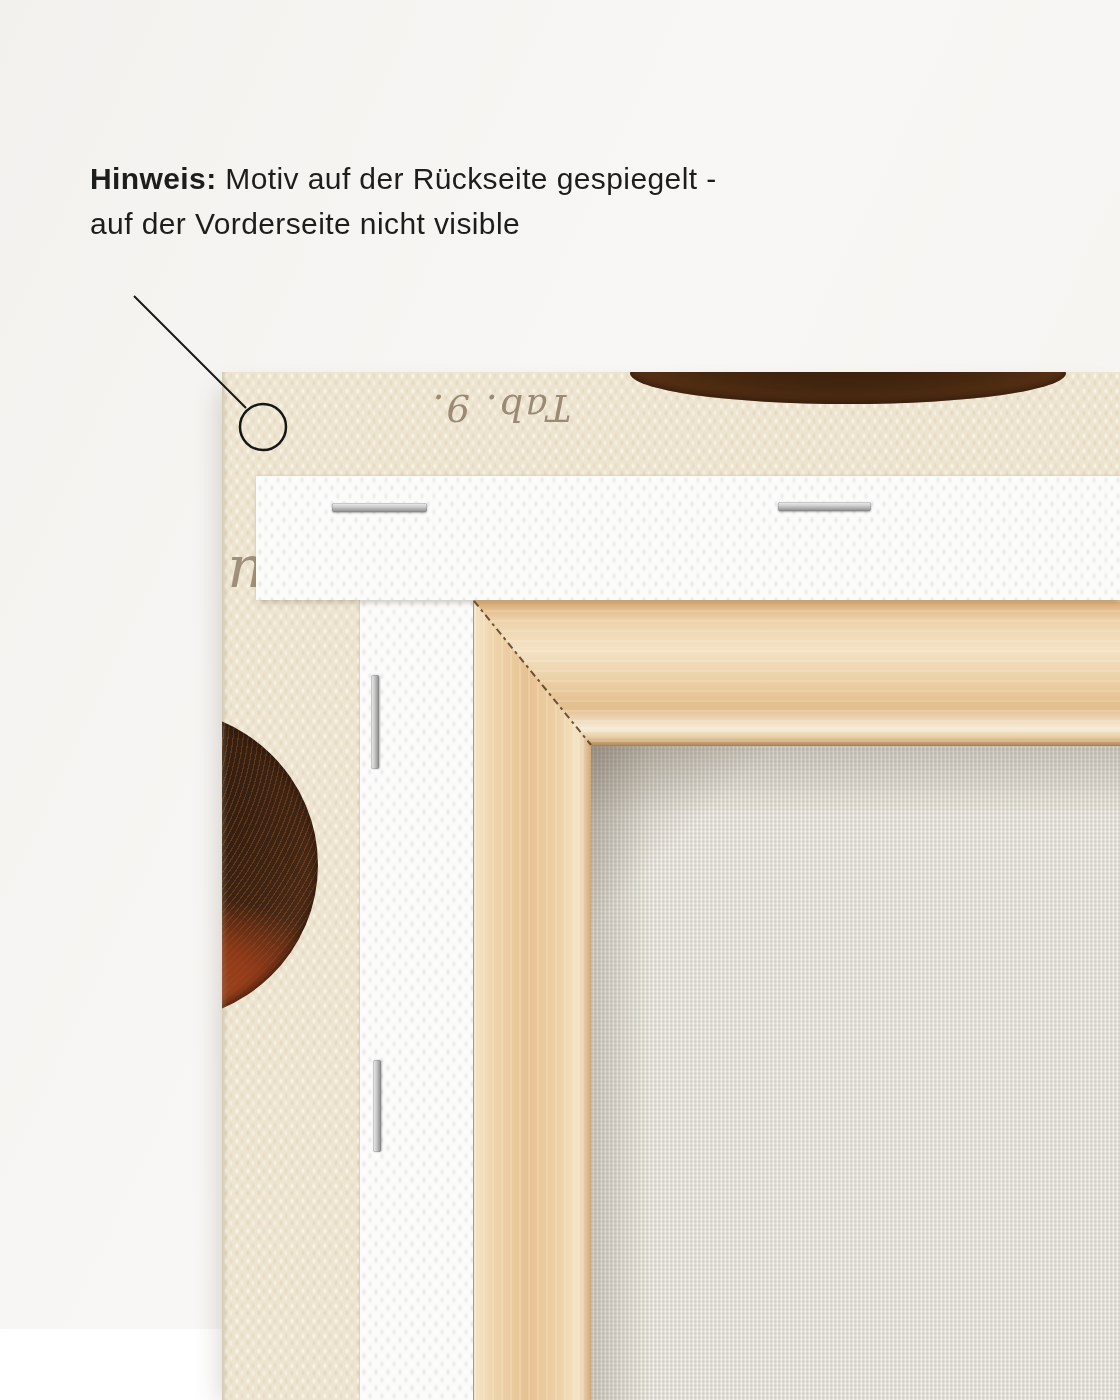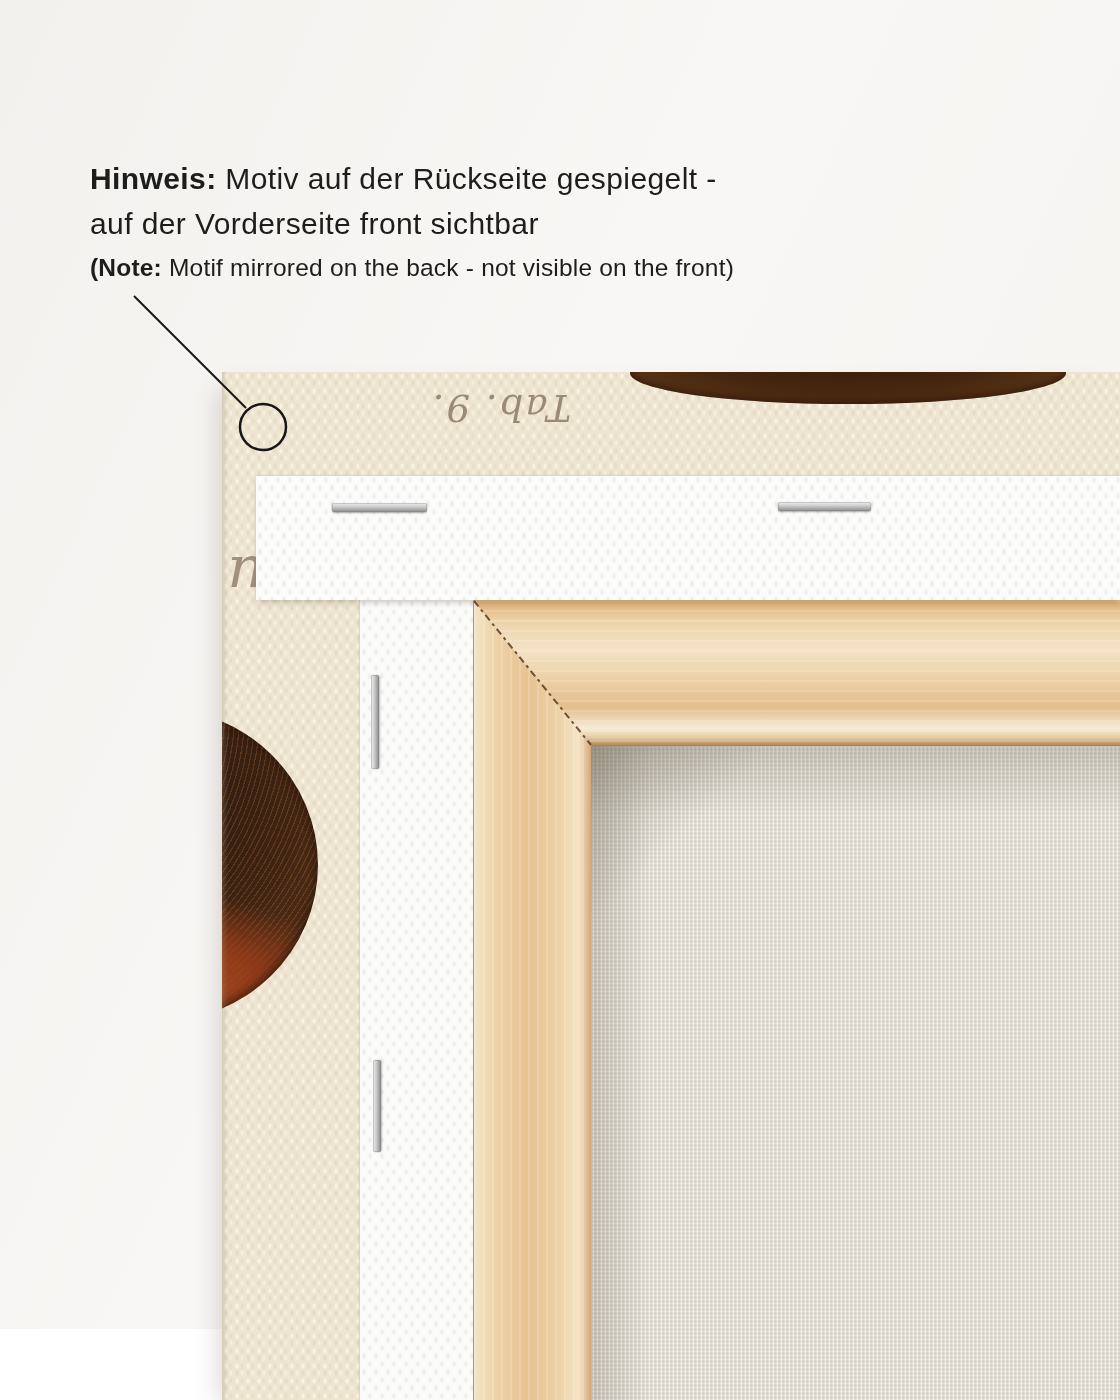--- a/index.html
+++ b/index.html
@@ -109,23 +109,22 @@
   .staple-v2{left:151px;top:688px;height:92px;}
 
   .edge-crease{left:0;top:0;width:6px;height:100%;
     background:linear-gradient(90deg, rgba(150,138,115,.30), rgba(150,138,115,0));}
 </style>
 </head>
 <body>
 
 <div class="stage">
 
-  <p class="annotation-heading"><strong>Hinweis:</strong><span> Motiv auf der Rückseite gespiegelt -</span><br><span>auf der Vorderseite front sichtbar</span></p>
+  <p class="annotation-heading"><strong>Hinweis:</strong><span> Motiv auf der Rückseite gespiegelt -</span><br><span>auf der Vorderseite nicht visible</span></p>
 
-  <p class="annotation-note"><strong>(Note:</strong><span> Motif mirrored on the back - not visible on the front)</span></p>
 
   <div class="canvas">
     <div class="motif-arc-clip">
       <div class="motif-arc"></div>
     </div>
     <div class="tab-text">Tab. 9.</div>
     <div class="handwriting-frag">u</div>
     <div class="motif-circle"></div>
 
     <div class="band-vertical"></div>

